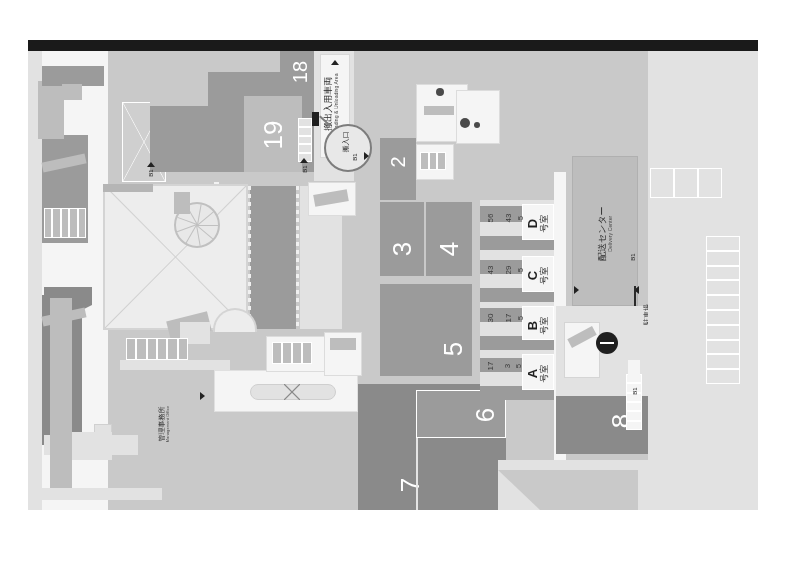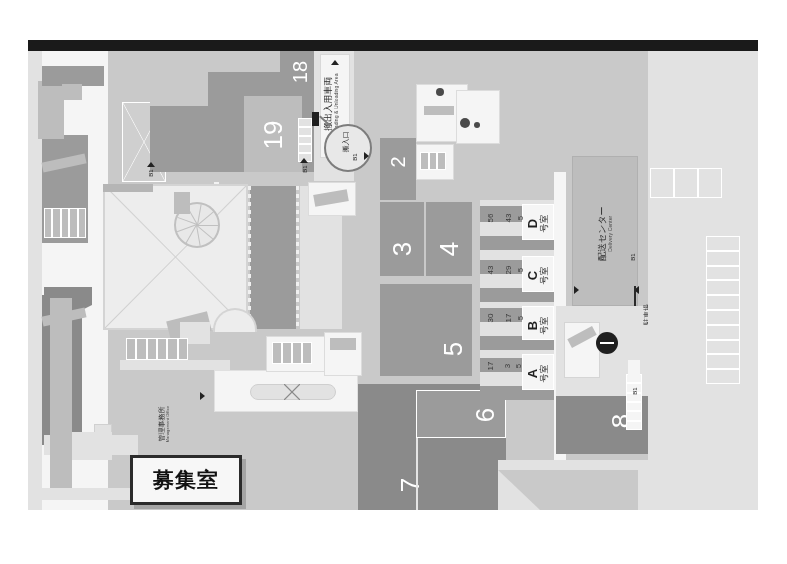--- a/index.html
+++ b/index.html
@@ -402,17 +402,14 @@
     <div class="vlab" style="left:96px;top:378px;width:80px;text-align:center;">
       <span class="jp" style="font-size:7px;">管理事務所</span>
       <span class="en" style="font-size:4px;">Management Office</span>
     </div>
     <div class="sh g-light" style="left:66px;top:384px;width:18px;height:16px;border:1px solid #d0d0d0;"></div>
 
     <div class="sh g-light" style="left:44px;top:392px;width:40px;height:28px;"></div>
 
   </div>
 
-  <div id="recruit">
-    <span>募集室</span>
-  </div>
 
 </div>
 
 </body></html>

